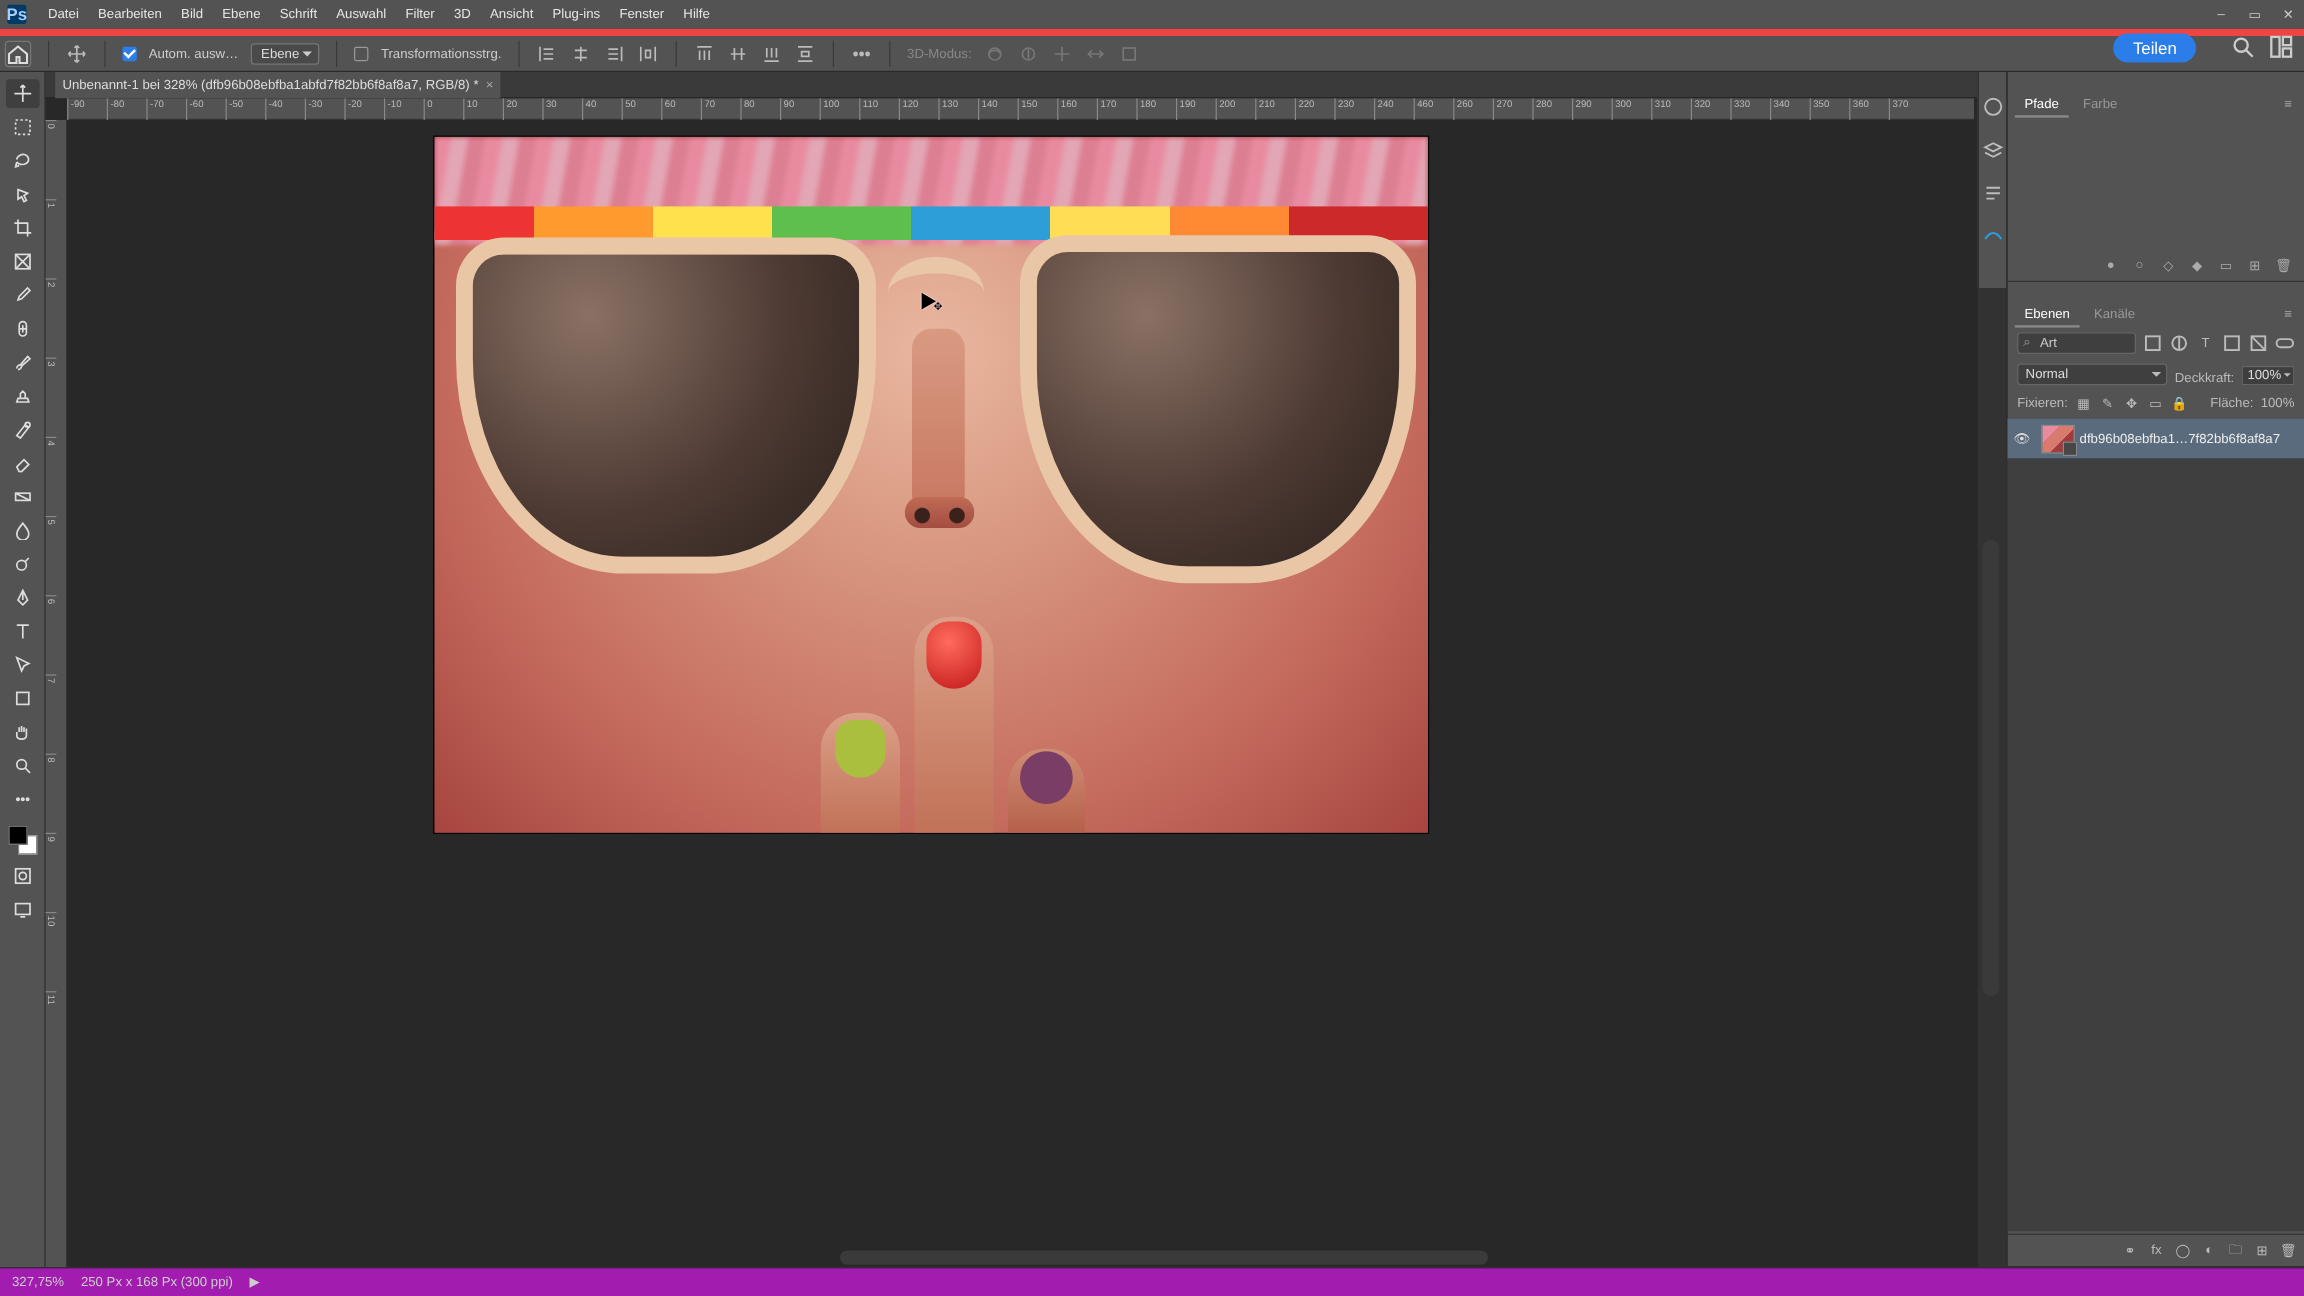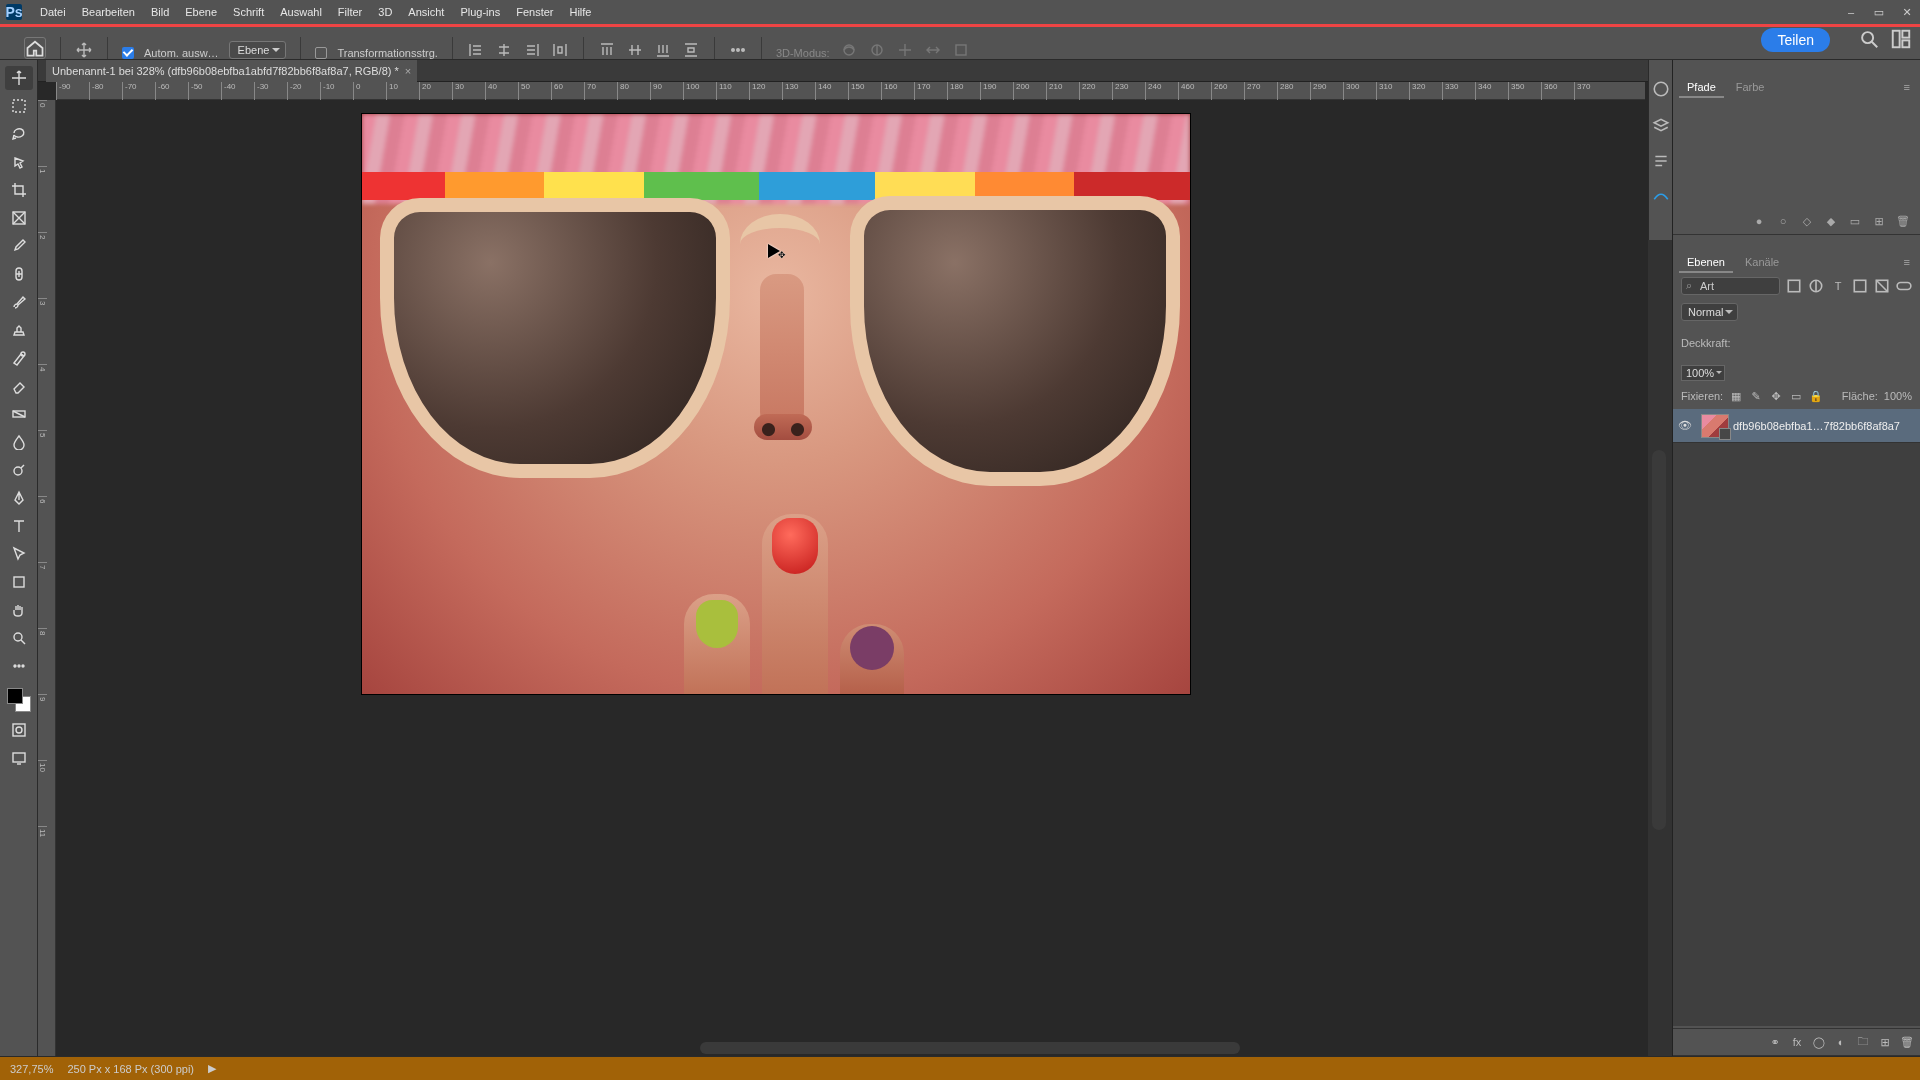--- a/index.html
+++ b/index.html
@@ -6,21 +6,21 @@
 html,body { width:1920px; height:1080px; background:#323232; color:#ddd; font-size:11px; overflow:hidden; }
 
 
 #menubar { position:absolute; top:0; left:0; right:0; height:24px; background:#535353; display:flex; align-items:center; padding:0 6px; }
 #menubar .ps { width:16px; height:16px; background:#003a66; color:#a4d0ff; font-weight:700; font-size:14px; display:flex; align-items:center; justify-content:center; border-radius:2px; margin-right:10px; }
 #menubar .mi { padding:0 8px; height:24px; line-height:24px; color:#e6e6e6; }
 #winctrl { position:absolute; right:6px; top:0; height:24px; display:flex; align-items:center; gap:14px; }
 #winctrl span { width:14px; height:14px; display:inline-flex; align-items:center; justify-content:center; color:#ccc; }
 
 
-#optbar { position:absolute; top:24px; left:0; right:0; height:36px; background:#535353; border-top:3px solid #ef4444; border-bottom:1px solid #2a2a2a; display:flex; align-items:flex-end; padding:0 24px; gap:10px; }
+#optbar { position:absolute; top:24px; left:0; right:0; height:36px; background:#535353; border-top:6px solid #ef4444; border-bottom:1px solid #2a2a2a; display:flex; align-items:center; padding:0 4px; gap:10px; }
 #optbar .home { width:22px; height:22px; border:1px solid #777; border-radius:3px; display:flex; align-items:center; justify-content:center; }
 #optbar .sep { width:1px; height:22px; background:#3a3a3a; margin:0 4px; }
 #optbar .check { width:12px; height:12px; background:#2b7de9; border-radius:2px; position:relative; }
 #optbar .check::after { content:""; position:absolute; left:3px; top:0px; width:4px; height:7px; border:solid #fff; border-width:0 2px 2px 0; transform:rotate(45deg); }
 #optbar .uncheck { width:12px; height:12px; border:1px solid #999; border-radius:2px; }
 #optbar .lbl { color:#ccc; }
 #optbar .dd { border:1px solid #777; border-radius:3px; padding:2px 16px 2px 8px; position:relative; background:#4a4a4a; }
 #optbar .dd::after { content:""; position:absolute; right:5px; top:6px; border:4px solid transparent; border-top-color:#ccc; }
 #optbar .icn { width:18px; height:18px; display:flex; align-items:center; justify-content:center; color:#bbb; }
 #optbar .icn svg { width:16px; height:16px; }
@@ -95,39 +95,39 @@
 .pbody { padding:6px 8px; min-height:40px; }
 .proprow { display:flex; justify-content:flex-end; gap:10px; padding:6px 10px; color:#aaa; }
 .proprow span { width:14px; height:14px; display:flex; align-items:center; justify-content:center; }
 
 
 #layers { flex:1; display:flex; flex-direction:column; }
 .lrow1 { display:flex; align-items:center; padding:4px 8px; gap:6px; }
 .lrow1 .search { flex:1; background:#3f3f3f; border:1px solid #666; border-radius:3px; padding:2px 4px 2px 18px; color:#ccc; position:relative; }
 .lrow1 .search::before { content:"⌕"; position:absolute; left:4px; top:1px; color:#999; }
 .lrow1 .fic { width:16px;height:16px;color:#bbb;display:flex;align-items:center;justify-content:center; }
-.lrow2 { display:flex; align-items:flex-start; padding:4px 8px; gap:16px;flex-direction:column; }
+.lrow2 { display:flex; align-items:flex-end; padding:4px 8px; gap:6px; }
 .lrow2 .sel { flex:1; background:#3f3f3f; border:1px solid #666; border-radius:3px; padding:2px 14px 2px 6px; position:relative;}
 .lrow2 .sel::after{content:"";position:absolute;right:4px;top:6px;border:4px solid transparent;border-top-color:#bbb;}
 .lrow2 .op { color:#bbb; }
 .lrow2 .opval { background:#3f3f3f; border:1px solid #666; padding:1px 10px 1px 4px; position:relative;}
 .lrow2 .opval::after{content:"";position:absolute;right:2px;top:5px;border:3px solid transparent;border-top-color:#bbb;}
 .lrow3 { display:flex; align-items:center; padding:4px 8px; gap:6px; color:#bbb; }
 .lrow3 .lk { width:14px;height:14px;display:flex;align-items:center;justify-content:center; }
 .layerlist { flex:1; background:#3f3f3f; margin:2px 0; }
 .layer { display:flex; align-items:center; height:34px; background:#5a6b7d; border-bottom:1px solid #333; }
 .layer .eye { width:24px; text-align:center; color:#ddd; }
 .layer .thumb { width:28px; height:24px; margin:0 4px; background:linear-gradient(135deg,#e98ba0 0 30%,#d97a6f 30% 60%,#a03c3e 60% 100%); border:1px solid #888; position:relative;}
 .layer .thumb::after{content:"";position:absolute;right:-3px;bottom:-3px;width:10px;height:10px;background:#474747;border:1px solid #888;}
 .layer .name { flex:1; color:#eee; white-space:nowrap; overflow:hidden; text-overflow:ellipsis; padding-right:6px;}
 .lfoot { display:flex; justify-content:flex-end; gap:8px; padding:6px; border-top:1px solid #333; color:#bbb;}
 .lfoot span{width:14px;height:14px;display:flex;align-items:center;justify-content:center;}
 
 
-#status { position:absolute; left:0; right:0; bottom:0; height:24px; background:#a16207; border-top:1px solid #2a2a2a; display:flex; align-items:center; padding:0 10px; gap:14px; color:#ccc; }
+#status { position:absolute; left:0; right:0; bottom:0; height:24px; background:#a21caf; border-top:1px solid #2a2a2a; display:flex; align-items:center; padding:0 10px; gap:14px; color:#ccc; }
 
 
 .scroll-v { position:absolute; right:254px; top:450px; width:14px; height:380px; background:#3a3a3a; border-radius:7px; }
 .scroll-h { position:absolute; left:700px; bottom:26px; height:12px; width:540px; background:#3a3a3a; border-radius:6px; }
 
 svg { fill:none; stroke:currentColor; stroke-width:1.4; }
 </style>
 </head>
 <body>
 

